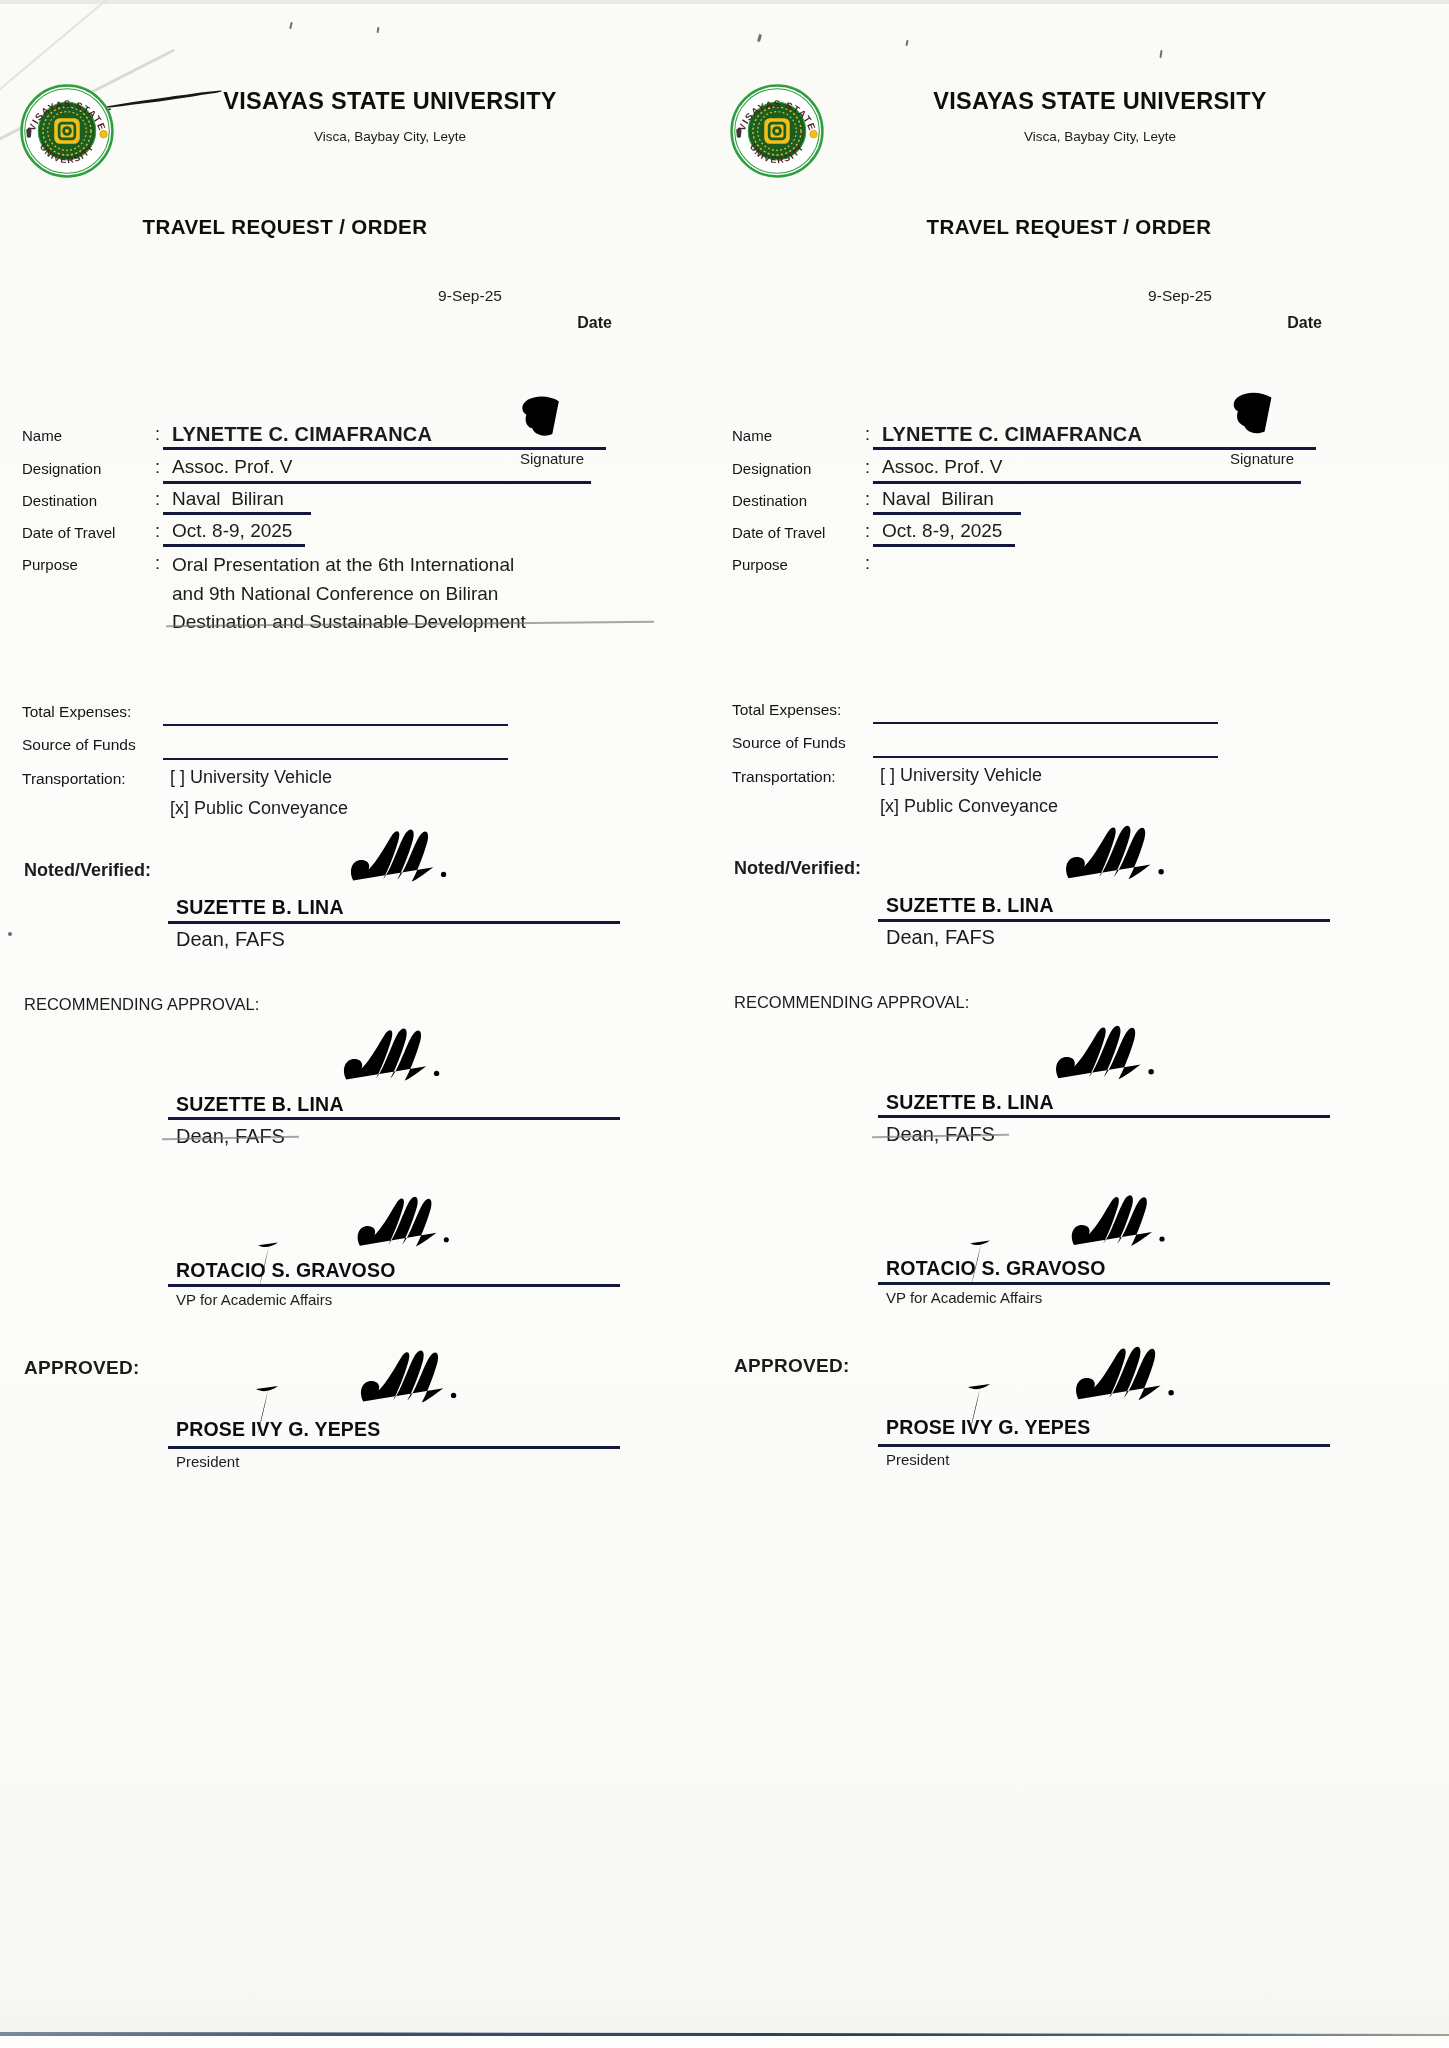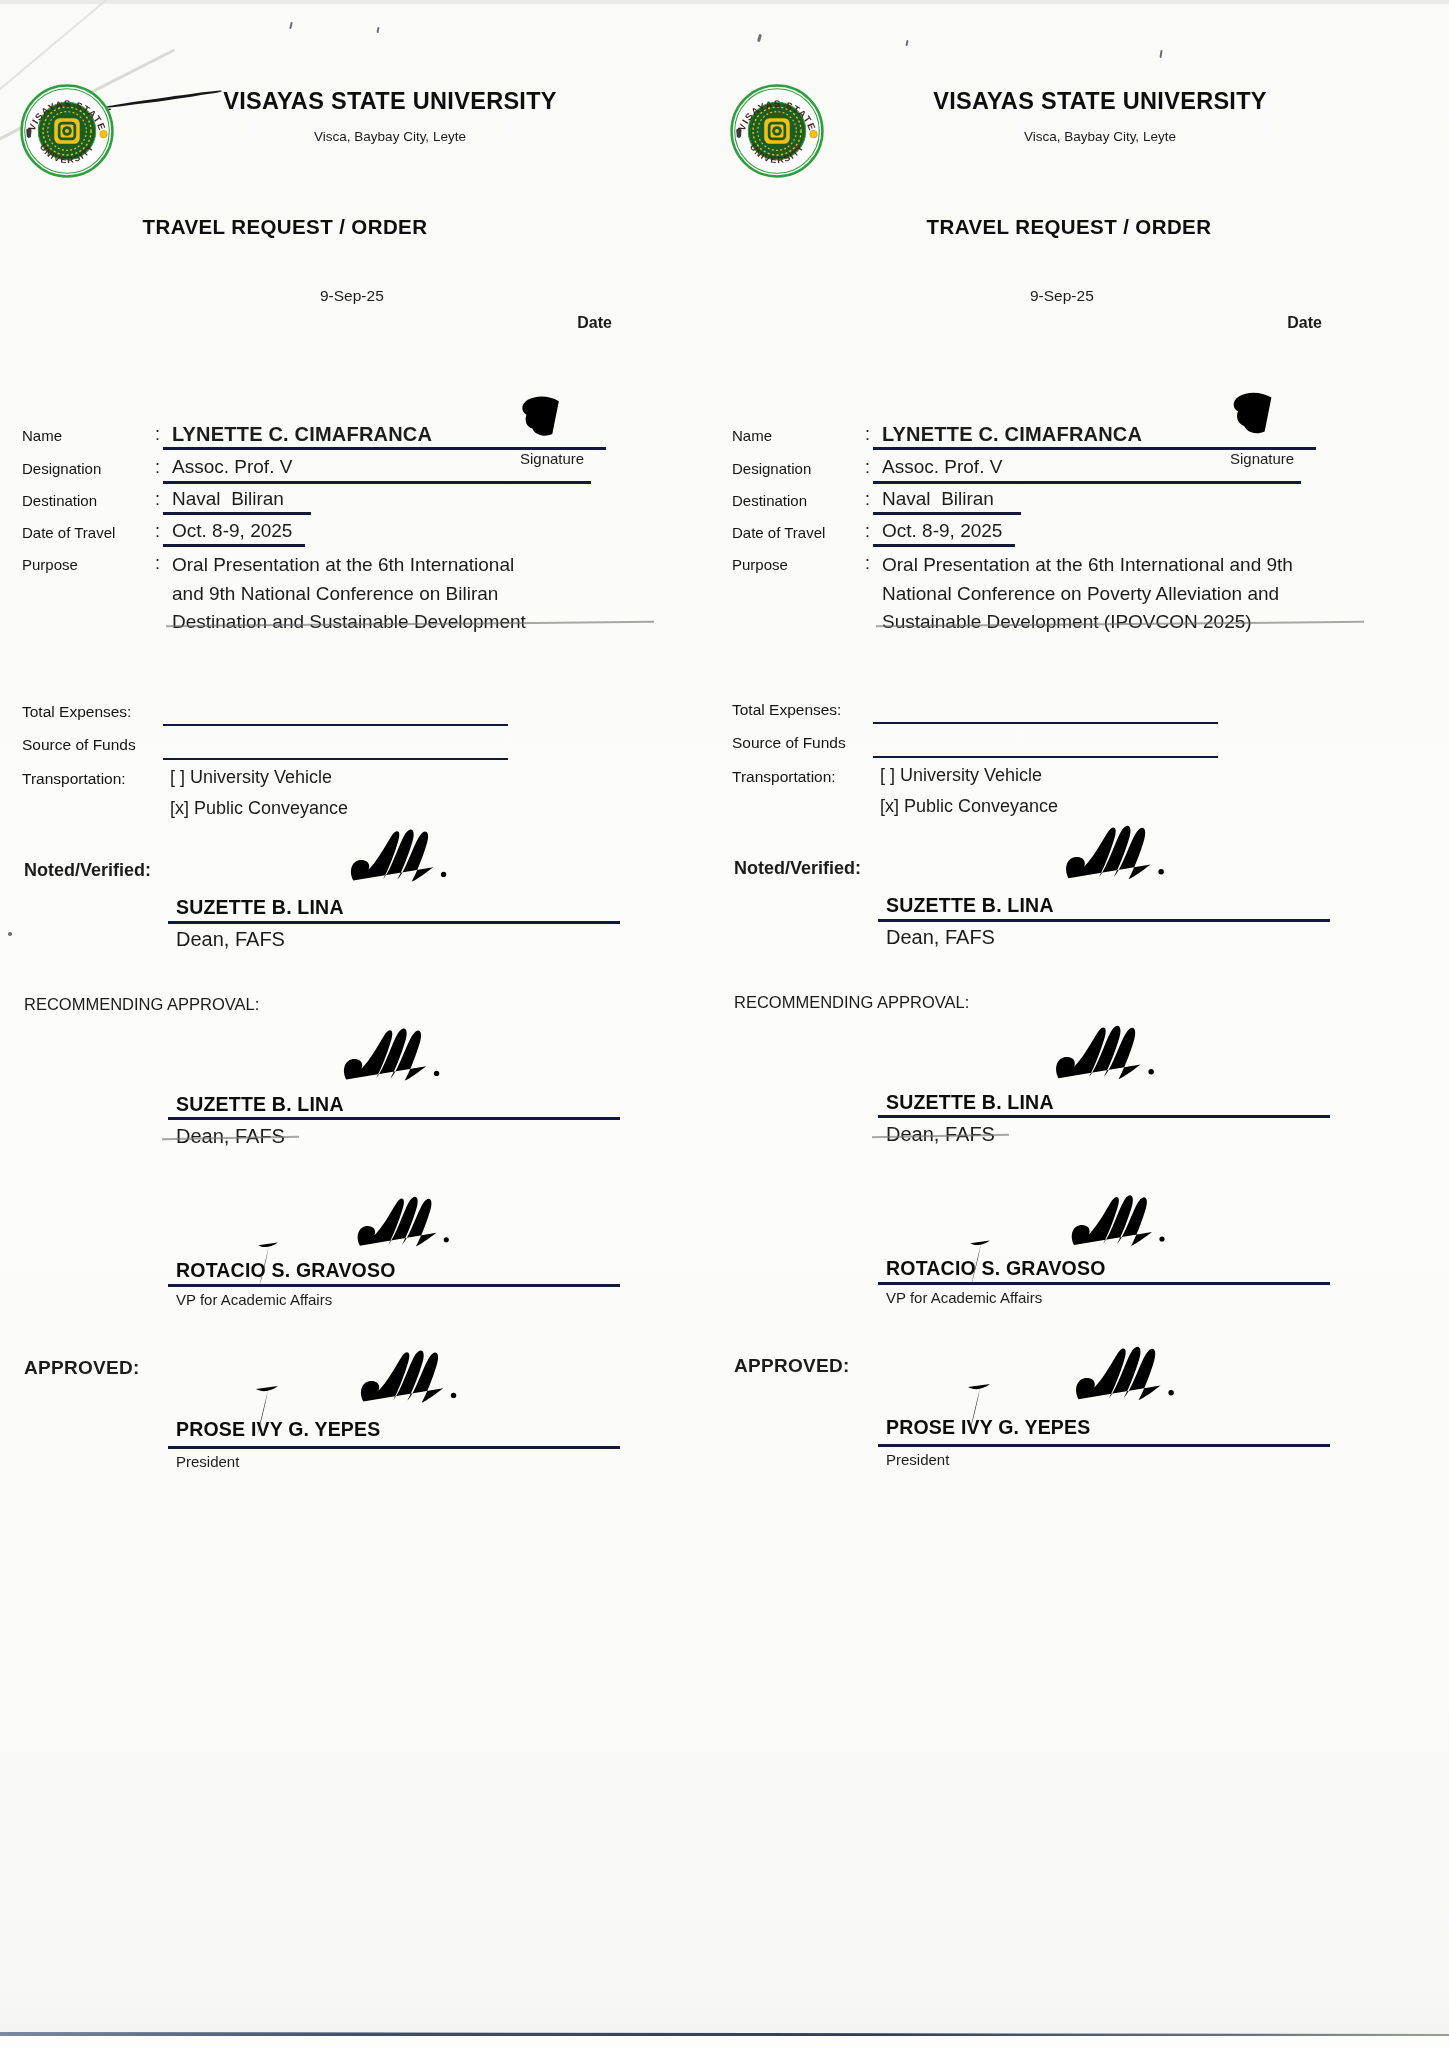--- a/index.html
+++ b/index.html
@@ -11,21 +11,21 @@
   .abs{position:absolute;}
   .copy{position:absolute;top:0;height:2048px;width:720px;}
   .c0{left:0;} .c1{left:710px;}
 
   
   .logo{left:20px;top:84px;width:94px;height:94px;}
   .u-title{left:60px;top:88px;width:660px;text-align:center;font-size:23.5px;font-weight:bold;letter-spacing:.3px;color:#0e0e0e;}
   .u-sub{left:60px;top:129px;width:660px;text-align:center;font-size:13.5px;color:#1a1a1a;}
   .form-title{left:-45px;top:215px;width:660px;text-align:center;font-size:20.5px;font-weight:bold;letter-spacing:.4px;color:#0e0e0e;}
   .c1 .form-title{margin-left:74px;}
-  .date-num{left:320px;top:287px;width:300px;text-align:left;font-size:15.5px;}
+  .date-num{left:320px;top:287px;width:300px;text-align:center;font-size:15.5px;}
   .date-lbl{left:320px;top:314px;width:292px;text-align:right;font-size:16px;font-weight:bold;}
 
   
   .flabel{left:22px;font-size:15px;color:#141414;white-space:pre;}
   .fcolon{left:155px;font-size:18px;}
   .fval{left:172px;font-size:19px;white-space:pre;}
   .fval.bold{font-weight:bold;font-size:20px;letter-spacing:.2px;}
   .uline{position:absolute;height:0;border-bottom:3px solid #14183c;}
 
   .purpose{left:172px;top:551px;width:480px;font-size:19px;line-height:28.5px;}
@@ -260,25 +260,20 @@
     <span class="abs fval" style="top:488px">Naval  Biliran</span>
     <div class="abs uline" style="left:163px;top:512px;width:148px"></div>
 
     <span class="abs flabel" style="top:524px">Date of Travel</span>
     <span class="abs fcolon" style="top:521px">:</span>
     <span class="abs fval" style="top:520px">Oct. 8-9, 2025</span>
     <div class="abs uline" style="left:163px;top:544px;width:142px"></div>
 
     <span class="abs flabel" style="top:556px">Purpose</span>
     <span class="abs fcolon" style="top:553px">:</span>
-    <div class="abs purpose">
-        <div class="purpose-line">Oral Presentation at the 6th International and 9th</div>
-        <div class="purpose-line">National Conference on Poverty Alleviation and</div>
-        <div class="purpose-line strike-line">Sustainable Development (IPOVCON 2025)</div>
-      </div>
 
     <span class="abs flabel" style="top:701px;font-size:15.5px">Total Expenses:</span>
     <div class="abs uline" style="left:163px;top:722px;width:345px;border-bottom-width:2.5px"></div>
     <span class="abs flabel" style="top:734px;font-size:15.5px">Source of Funds</span>
     <div class="abs uline" style="left:163px;top:756px;width:345px;border-bottom-width:2.5px"></div>
     <span class="abs flabel" style="top:768px;font-size:15.5px">Transportation:</span>
     <span class="abs opt" style="top:765px">[ ] University Vehicle</span>
     <span class="abs opt" style="top:796px">[x] Public Conveyance</span>
 
     <span class="abs sec-head" style="top:858px">Noted/Verified:</span>

